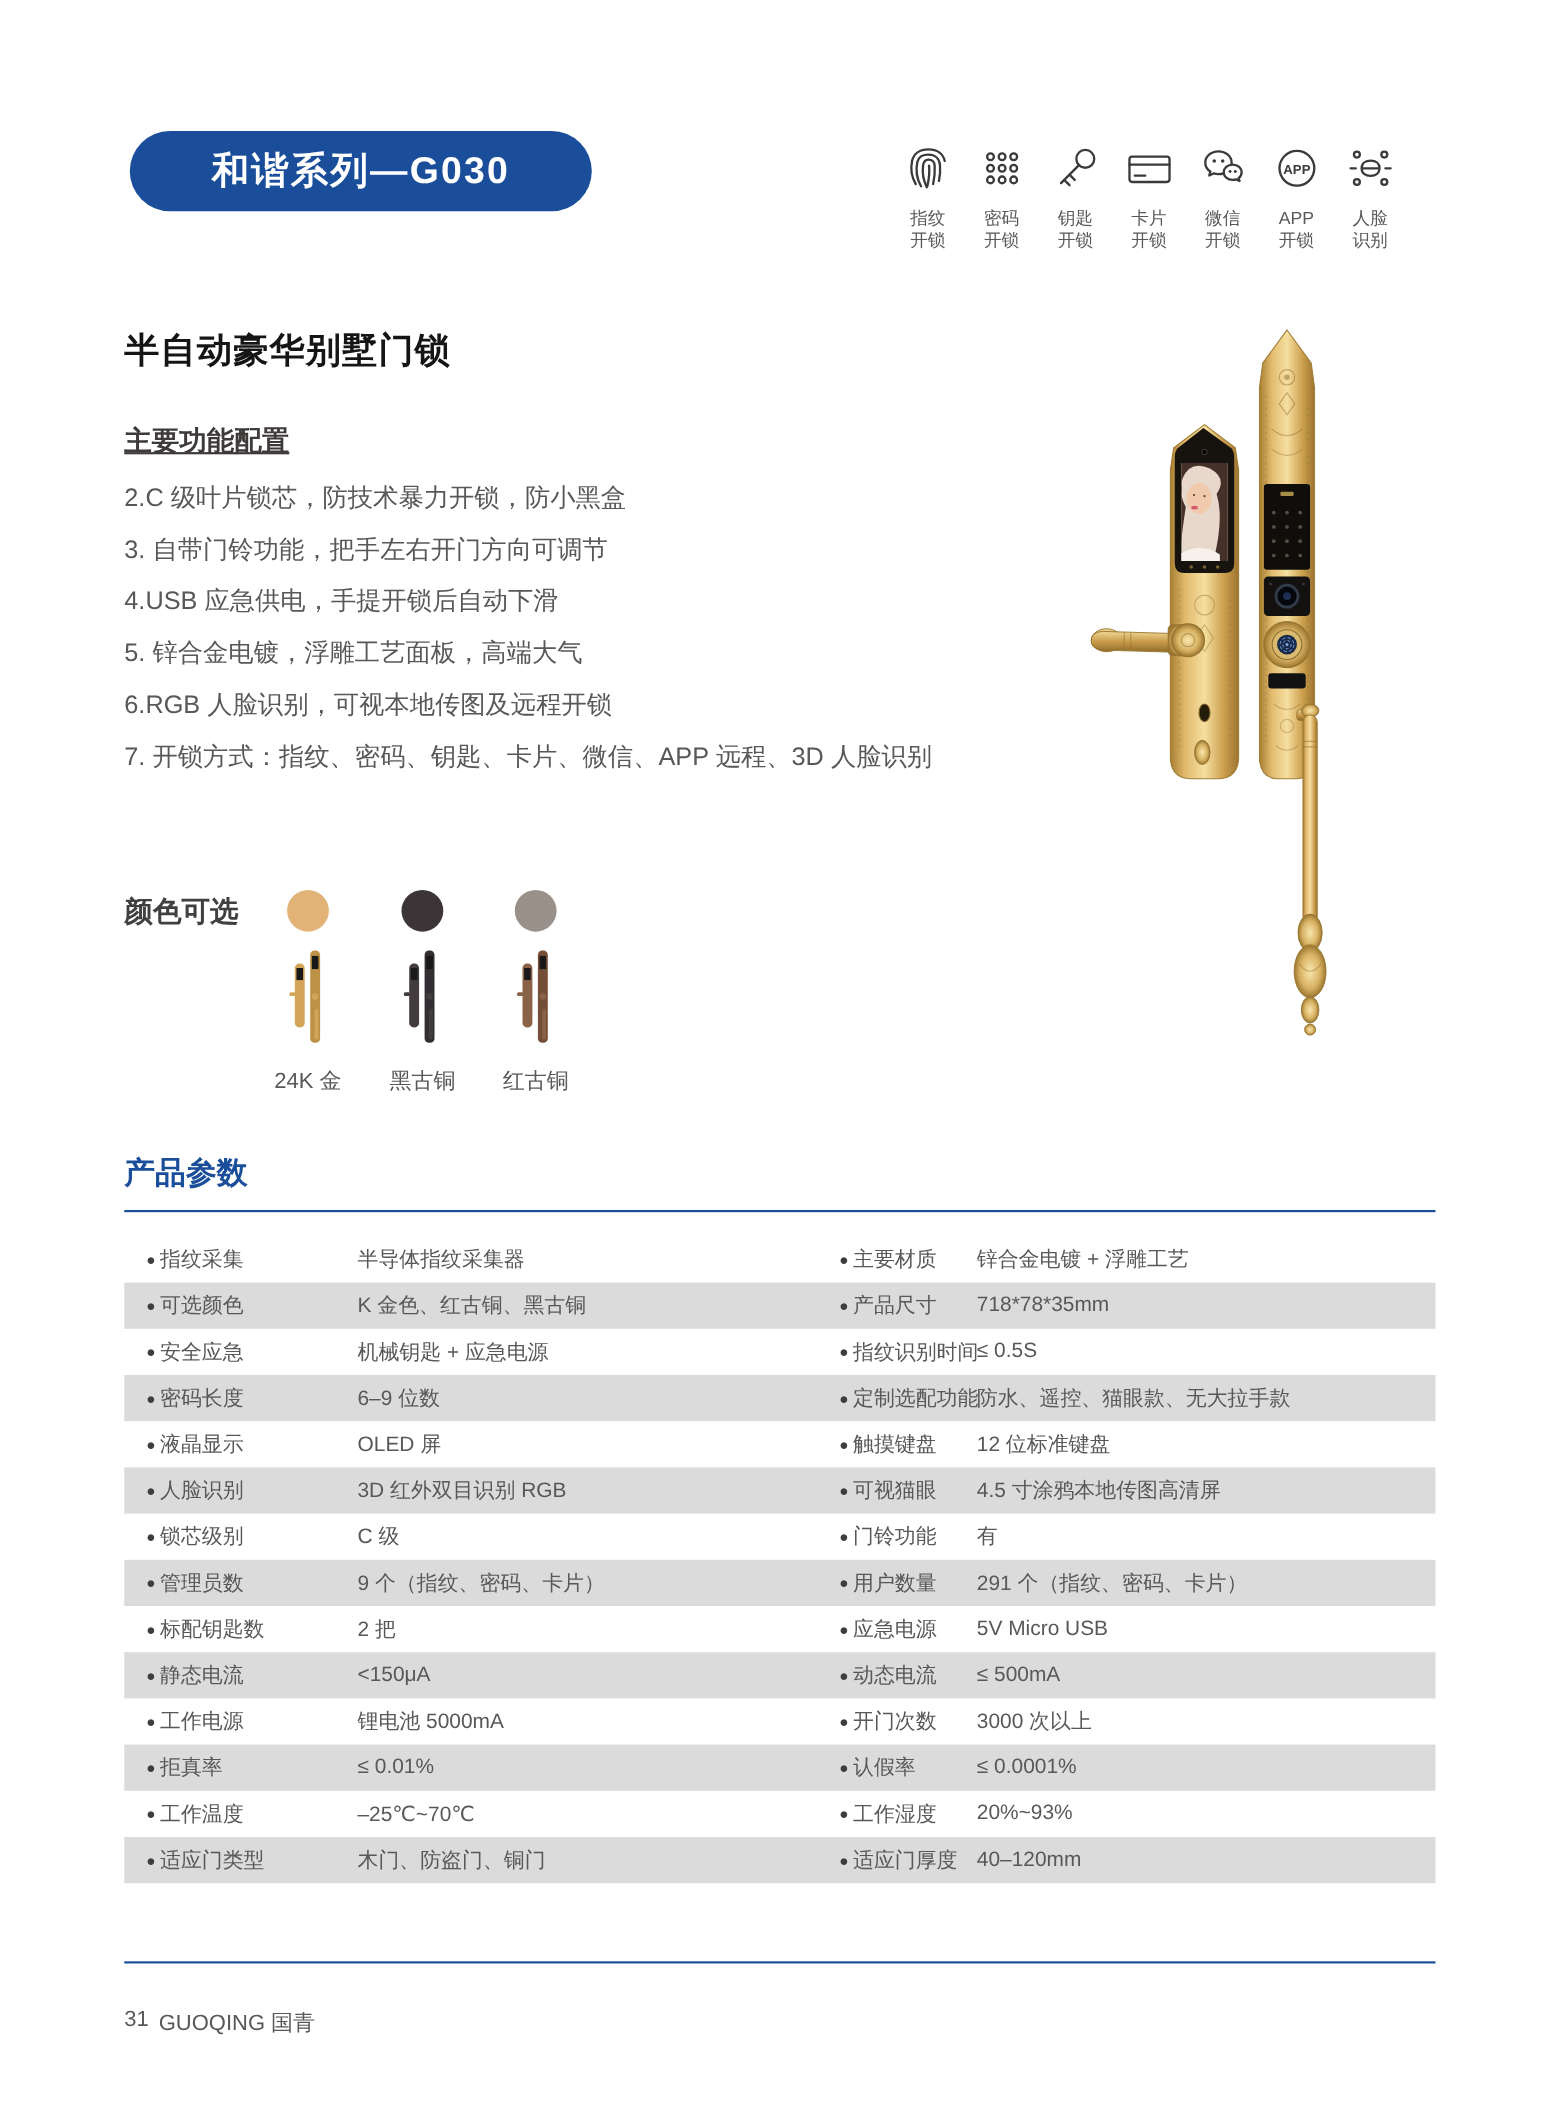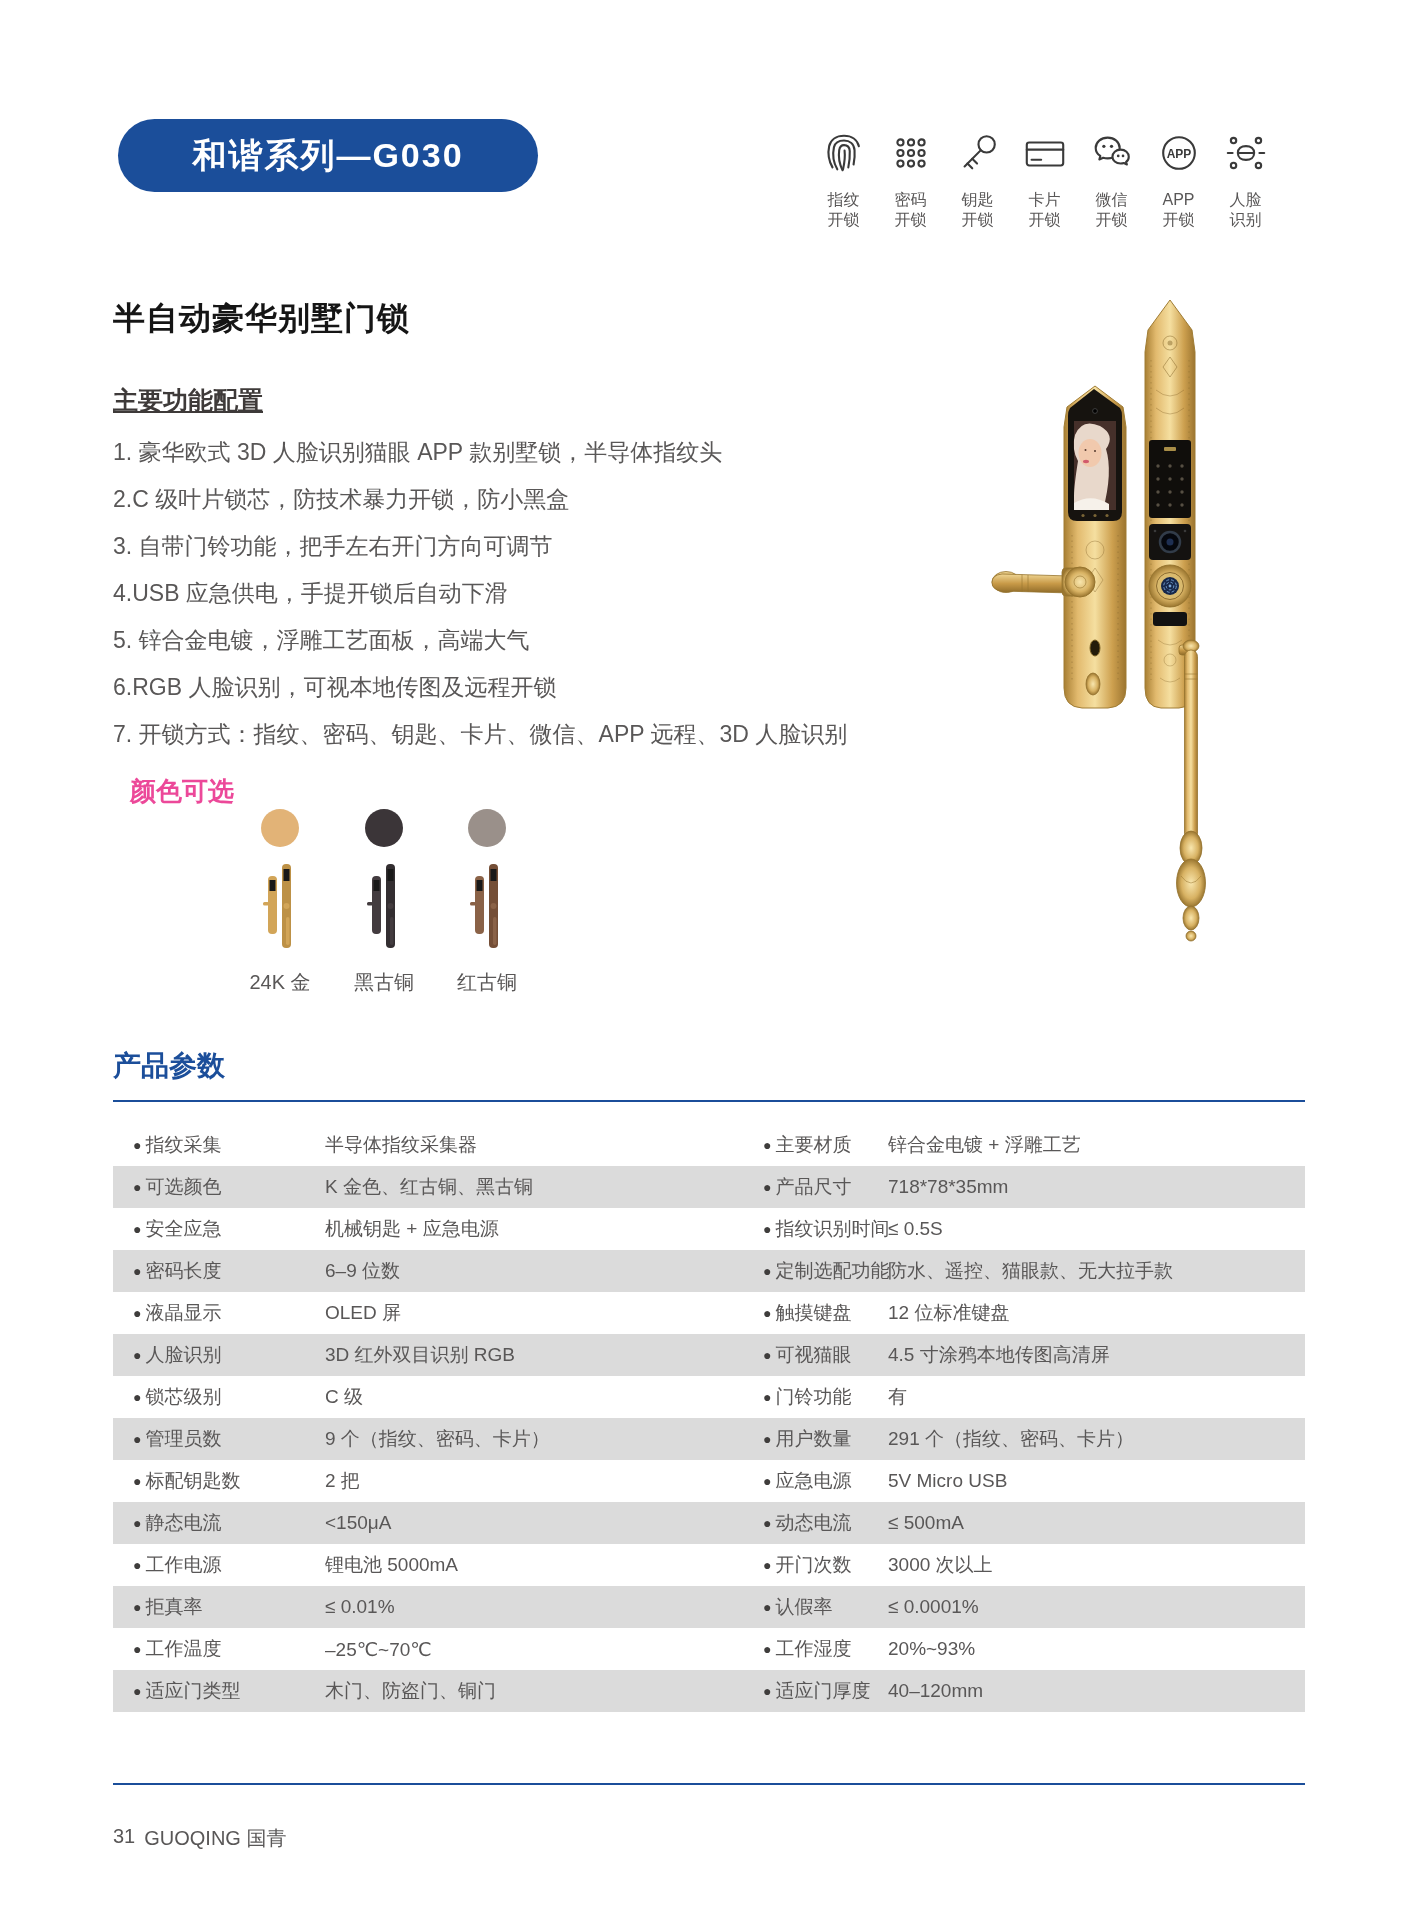--- a/index.html
+++ b/index.html
@@ -20,21 +20,21 @@
   .mlabel2{font-size:16px;line-height:20px;color:#595757;}
 
   
   .title{position:absolute;left:113px;top:297px;font-family:"Liberation Serif","DejaVu Serif",serif;
          font-size:32px;font-weight:bold;color:#151515;letter-spacing:1px;}
   .features-heading{position:absolute;left:113px;top:384px;font-size:25px;font-weight:bold;color:#3e3a39;text-decoration:underline;}
   .features{position:absolute;left:113px;top:429px;}
   .feature-line{height:47px;line-height:47px;font-size:23px;color:#595757;white-space:nowrap;}
 
   
-  .colors-heading{position:absolute;left:113px;top:774px;font-size:26px;font-weight:bold;color:#ec4899;margin-left:17px;}
+  .colors-heading{position:absolute;left:113px;top:811px;font-size:26px;font-weight:bold;color:#404040;}
   .color-dot{position:absolute;top:809px;width:38px;height:38px;border-radius:50%;}
   .dot-0{left:261px;background:#E2B377;}
   .dot-1{left:365px;background:#3B3538;}
   .dot-2{left:468px;background:#9A908A;}
   .thumb{position:absolute;top:862px;width:34px;height:92px;}
   .thumb-0{left:263px;}
   .thumb-1{left:367px;}
   .thumb-2{left:470px;}
   .thumb-0 .b1{fill:#d2a558;} .thumb-0 .b2{fill:#bd9146;}
   .thumb-1 .b1{fill:#433c3f;} .thumb-1 .b2{fill:#332e31;}
@@ -175,21 +175,20 @@
       </div>
       <div class="mlabel">人脸</div>
       <div class="mlabel2">识别</div>
     </div>
   </div>
 
   <div class="title">半自动豪华别墅门锁</div>
   <div class="features-heading">主要功能配置</div>
 
   <div class="features">
-    <div class="feature-line">1. 豪华欧式 3D 人脸识别猫眼 APP 款别墅锁，半导体指纹头</div>
     <div class="feature-line">2.C 级叶片锁芯，防技术暴力开锁，防小黑盒</div>
     <div class="feature-line">3. 自带门铃功能，把手左右开门方向可调节</div>
     <div class="feature-line">4.USB 应急供电，手提开锁后自动下滑</div>
     <div class="feature-line">5. 锌合金电镀，浮雕工艺面板，高端大气</div>
     <div class="feature-line">6.RGB 人脸识别，可视本地传图及远程开锁</div>
     <div class="feature-line">7. 开锁方式：指纹、密码、钥匙、卡片、微信、APP 远程、3D 人脸识别</div>
   </div>
 
   <div class="lock-art">
     <svg viewBox="0 0 250 700" width="250" height="700">

